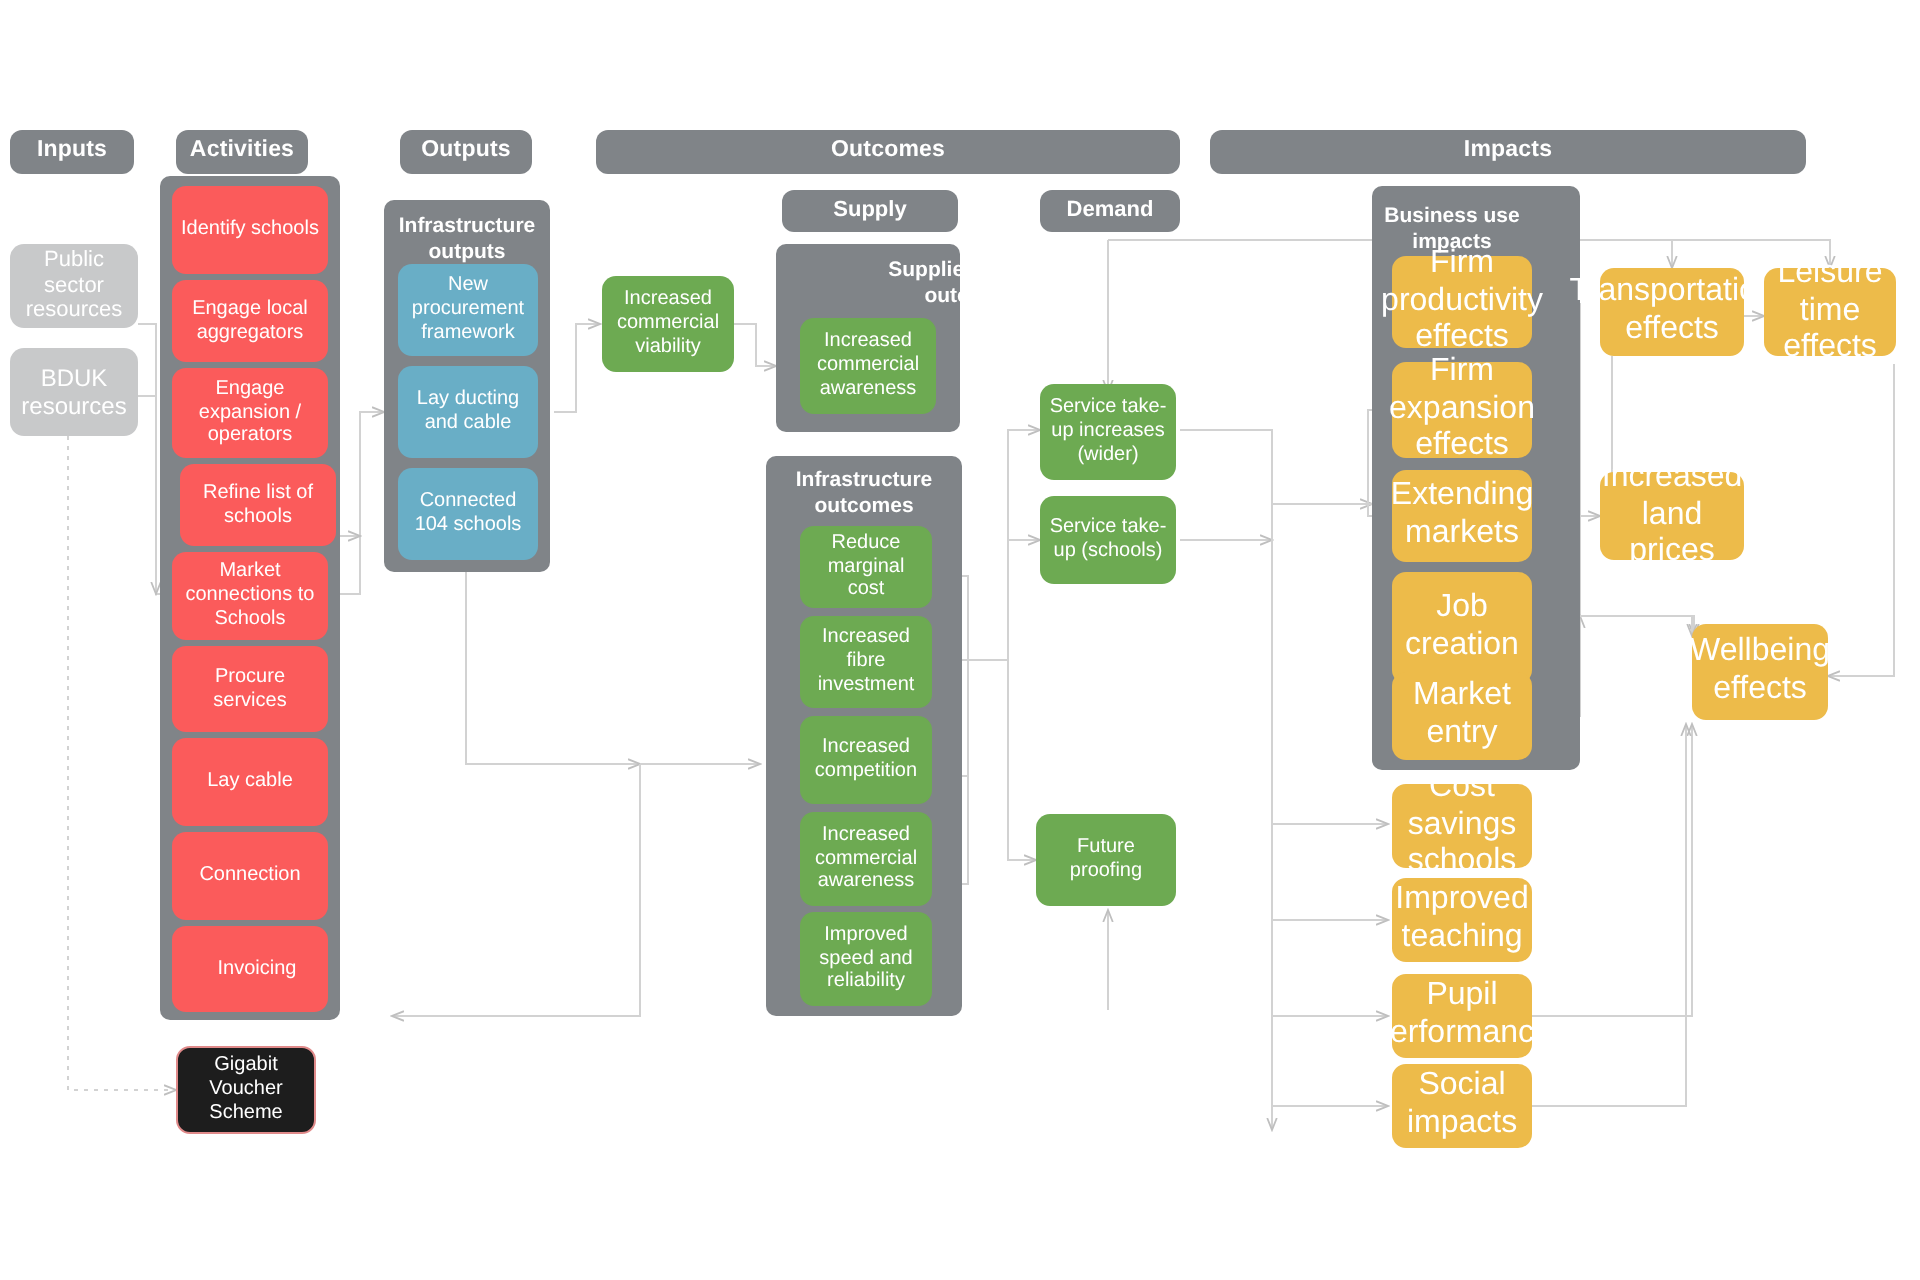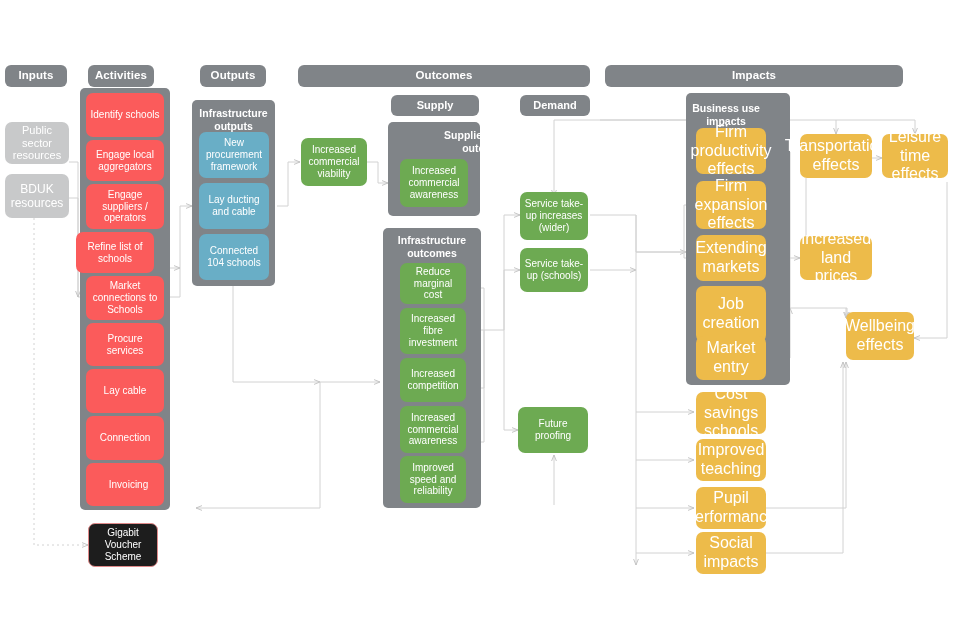--- a/index.html
+++ b/index.html
@@ -190,23 +190,23 @@
     <span>BDUK resources</span>
   </div>
 
   <div class="node red" style="left:86px;top:93px;width:78px;height:44px;">
     <span>Identify schools</span>
   </div>
   <div class="node red" style="left:86px;top:140px;width:78px;height:41px;">
     <span>Engage local aggregators</span>
   </div>
   <div class="node red" style="left:86px;top:184px;width:78px;height:45px;">
-    <span>Engage suppliers / operators</span>
-  </div>
-  <div class="node red" style="left:76px;top:232px;width:78px;height:41px;">
+    <span>Engage expansion / operators</span>
+  </div>
+  <div class="node red" style="left:90px;top:232px;width:78px;height:41px;">
     <span>Refine list of schools</span>
   </div>
   <div class="node red" style="left:86px;top:276px;width:78px;height:44px;">
     <span>Market connections to Schools</span>
   </div>
   <div class="node red" style="left:86px;top:323px;width:78px;height:43px;">
     <span>Procure services</span>
   </div>
   <div class="node red" style="left:86px;top:369px;width:78px;height:44px;">
     <span>Lay cable</span>

